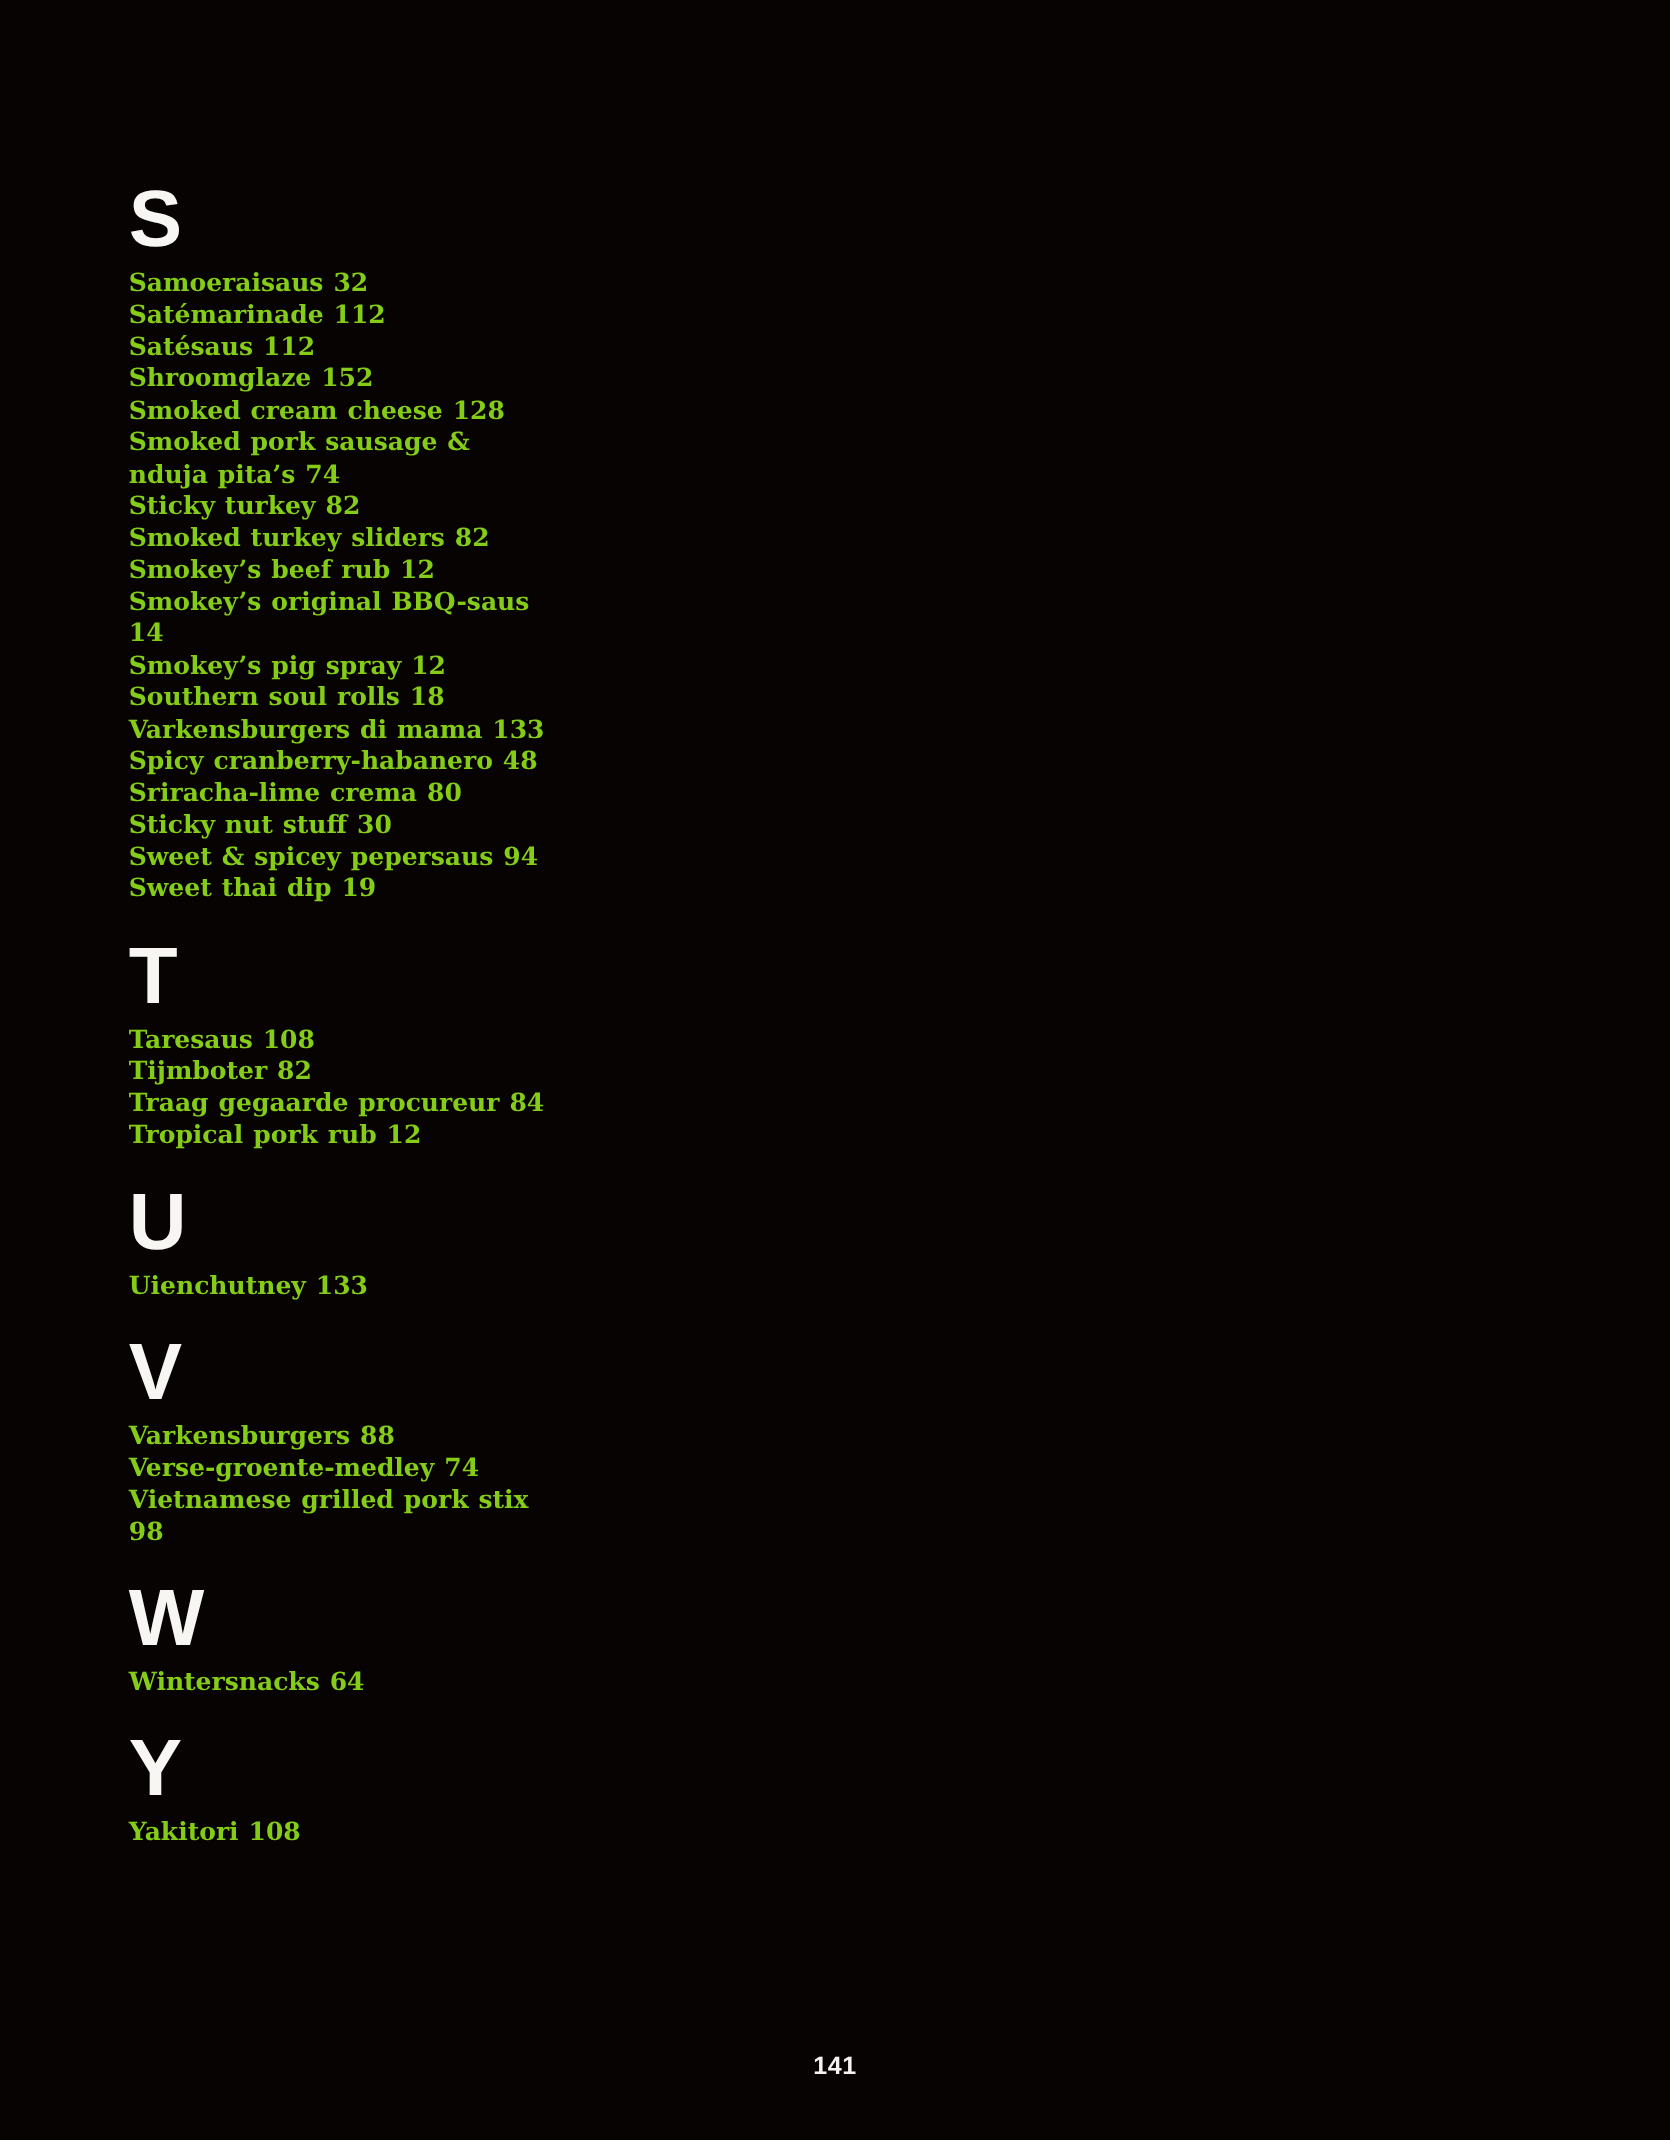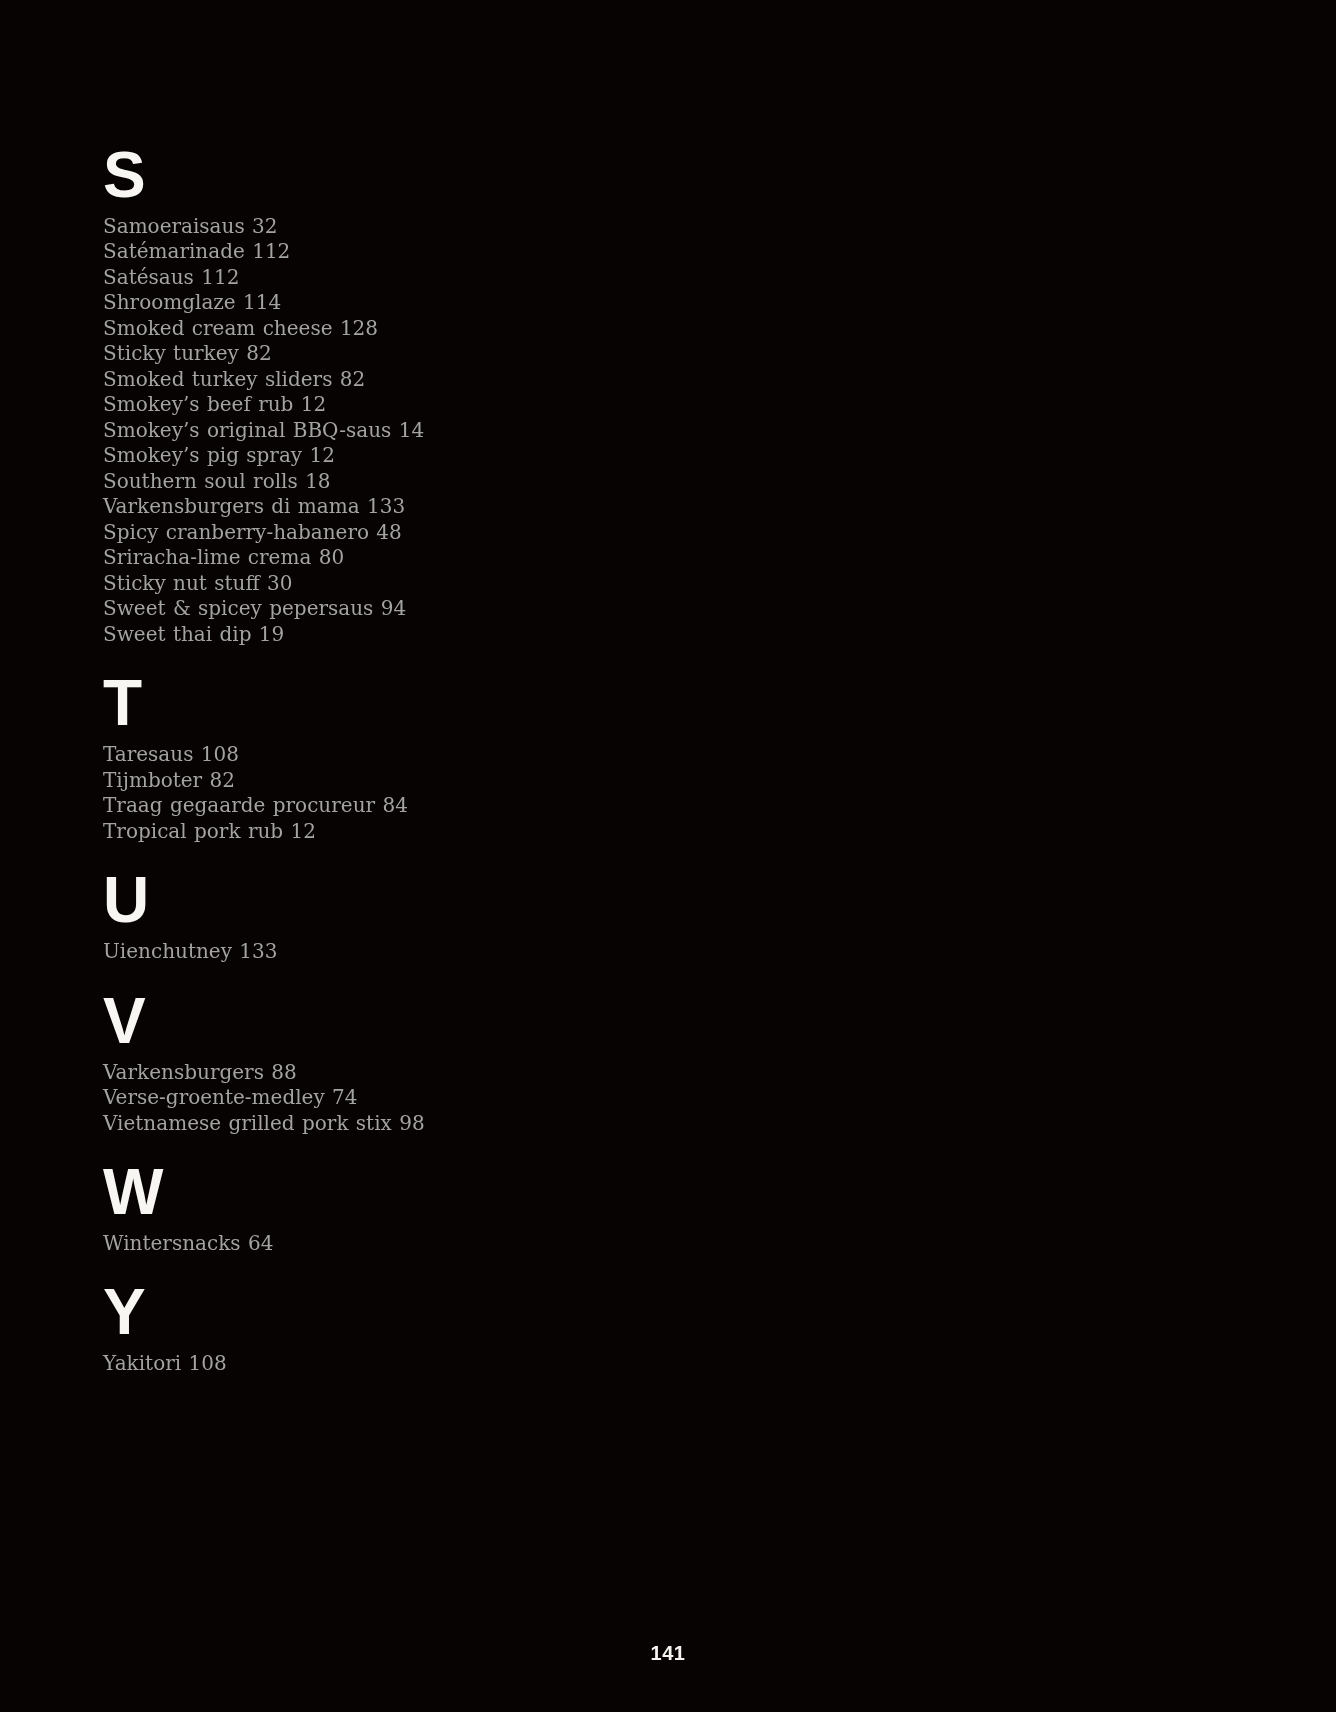--- a/index.html
+++ b/index.html
@@ -31,22 +31,23 @@
     letter-spacing: 1px;
     color: #f8f6f3;
   }
   section:first-child .letter {
     margin-top: 0;
   }
   .entry {
     margin: 0;
     font-size: 20px;
     line-height: 25.5px;
-    color: #a3a3a3;
+    color: #84cc16;
     word-spacing: 1px;
+    font-weight: bold;
   }
   .pagenum {
     position: absolute;
     left: 0;
     bottom: 47px;
     width: 100%;
     text-align: center;
     font-family: "Liberation Sans", sans-serif;
     font-weight: 700;
     font-size: 20px;
@@ -57,22 +58,23 @@
 </head>
 <body>
 
 <div class="page">
   <div class="content">
       <section>
         <h2 class="letter">S</h2>
         <p class="entry"><span>Samoeraisaus </span><span>32</span></p>
         <p class="entry"><span>Satémarinade </span><span>112</span></p>
         <p class="entry"><span>Satésaus </span><span>112</span></p>
-        <p class="entry"><span>Shroomglaze </span><span>114</span></p>
+        <p class="entry"><span>Shroomglaze </span><span>152</span></p>
         <p class="entry"><span>Smoked cream cheese </span><span>128</span></p>
+        <p class="entry"><span>Smoked pork sausage &amp; nduja pita’s </span><span>74</span></p>
         <p class="entry"><span>Sticky turkey </span><span>82</span></p>
         <p class="entry"><span>Smoked turkey sliders </span><span>82</span></p>
         <p class="entry"><span>Smokey’s beef rub </span><span>12</span></p>
         <p class="entry"><span>Smokey’s original BBQ-saus </span><span>14</span></p>
         <p class="entry"><span>Smokey’s pig spray </span><span>12</span></p>
         <p class="entry"><span>Southern soul rolls </span><span>18</span></p>
         <p class="entry"><span>Varkensburgers di mama </span><span>133</span></p>
         <p class="entry"><span>Spicy cranberry-habanero </span><span>48</span></p>
         <p class="entry"><span>Sriracha-lime crema </span><span>80</span></p>
         <p class="entry"><span>Sticky nut stuff </span><span>30</span></p>

